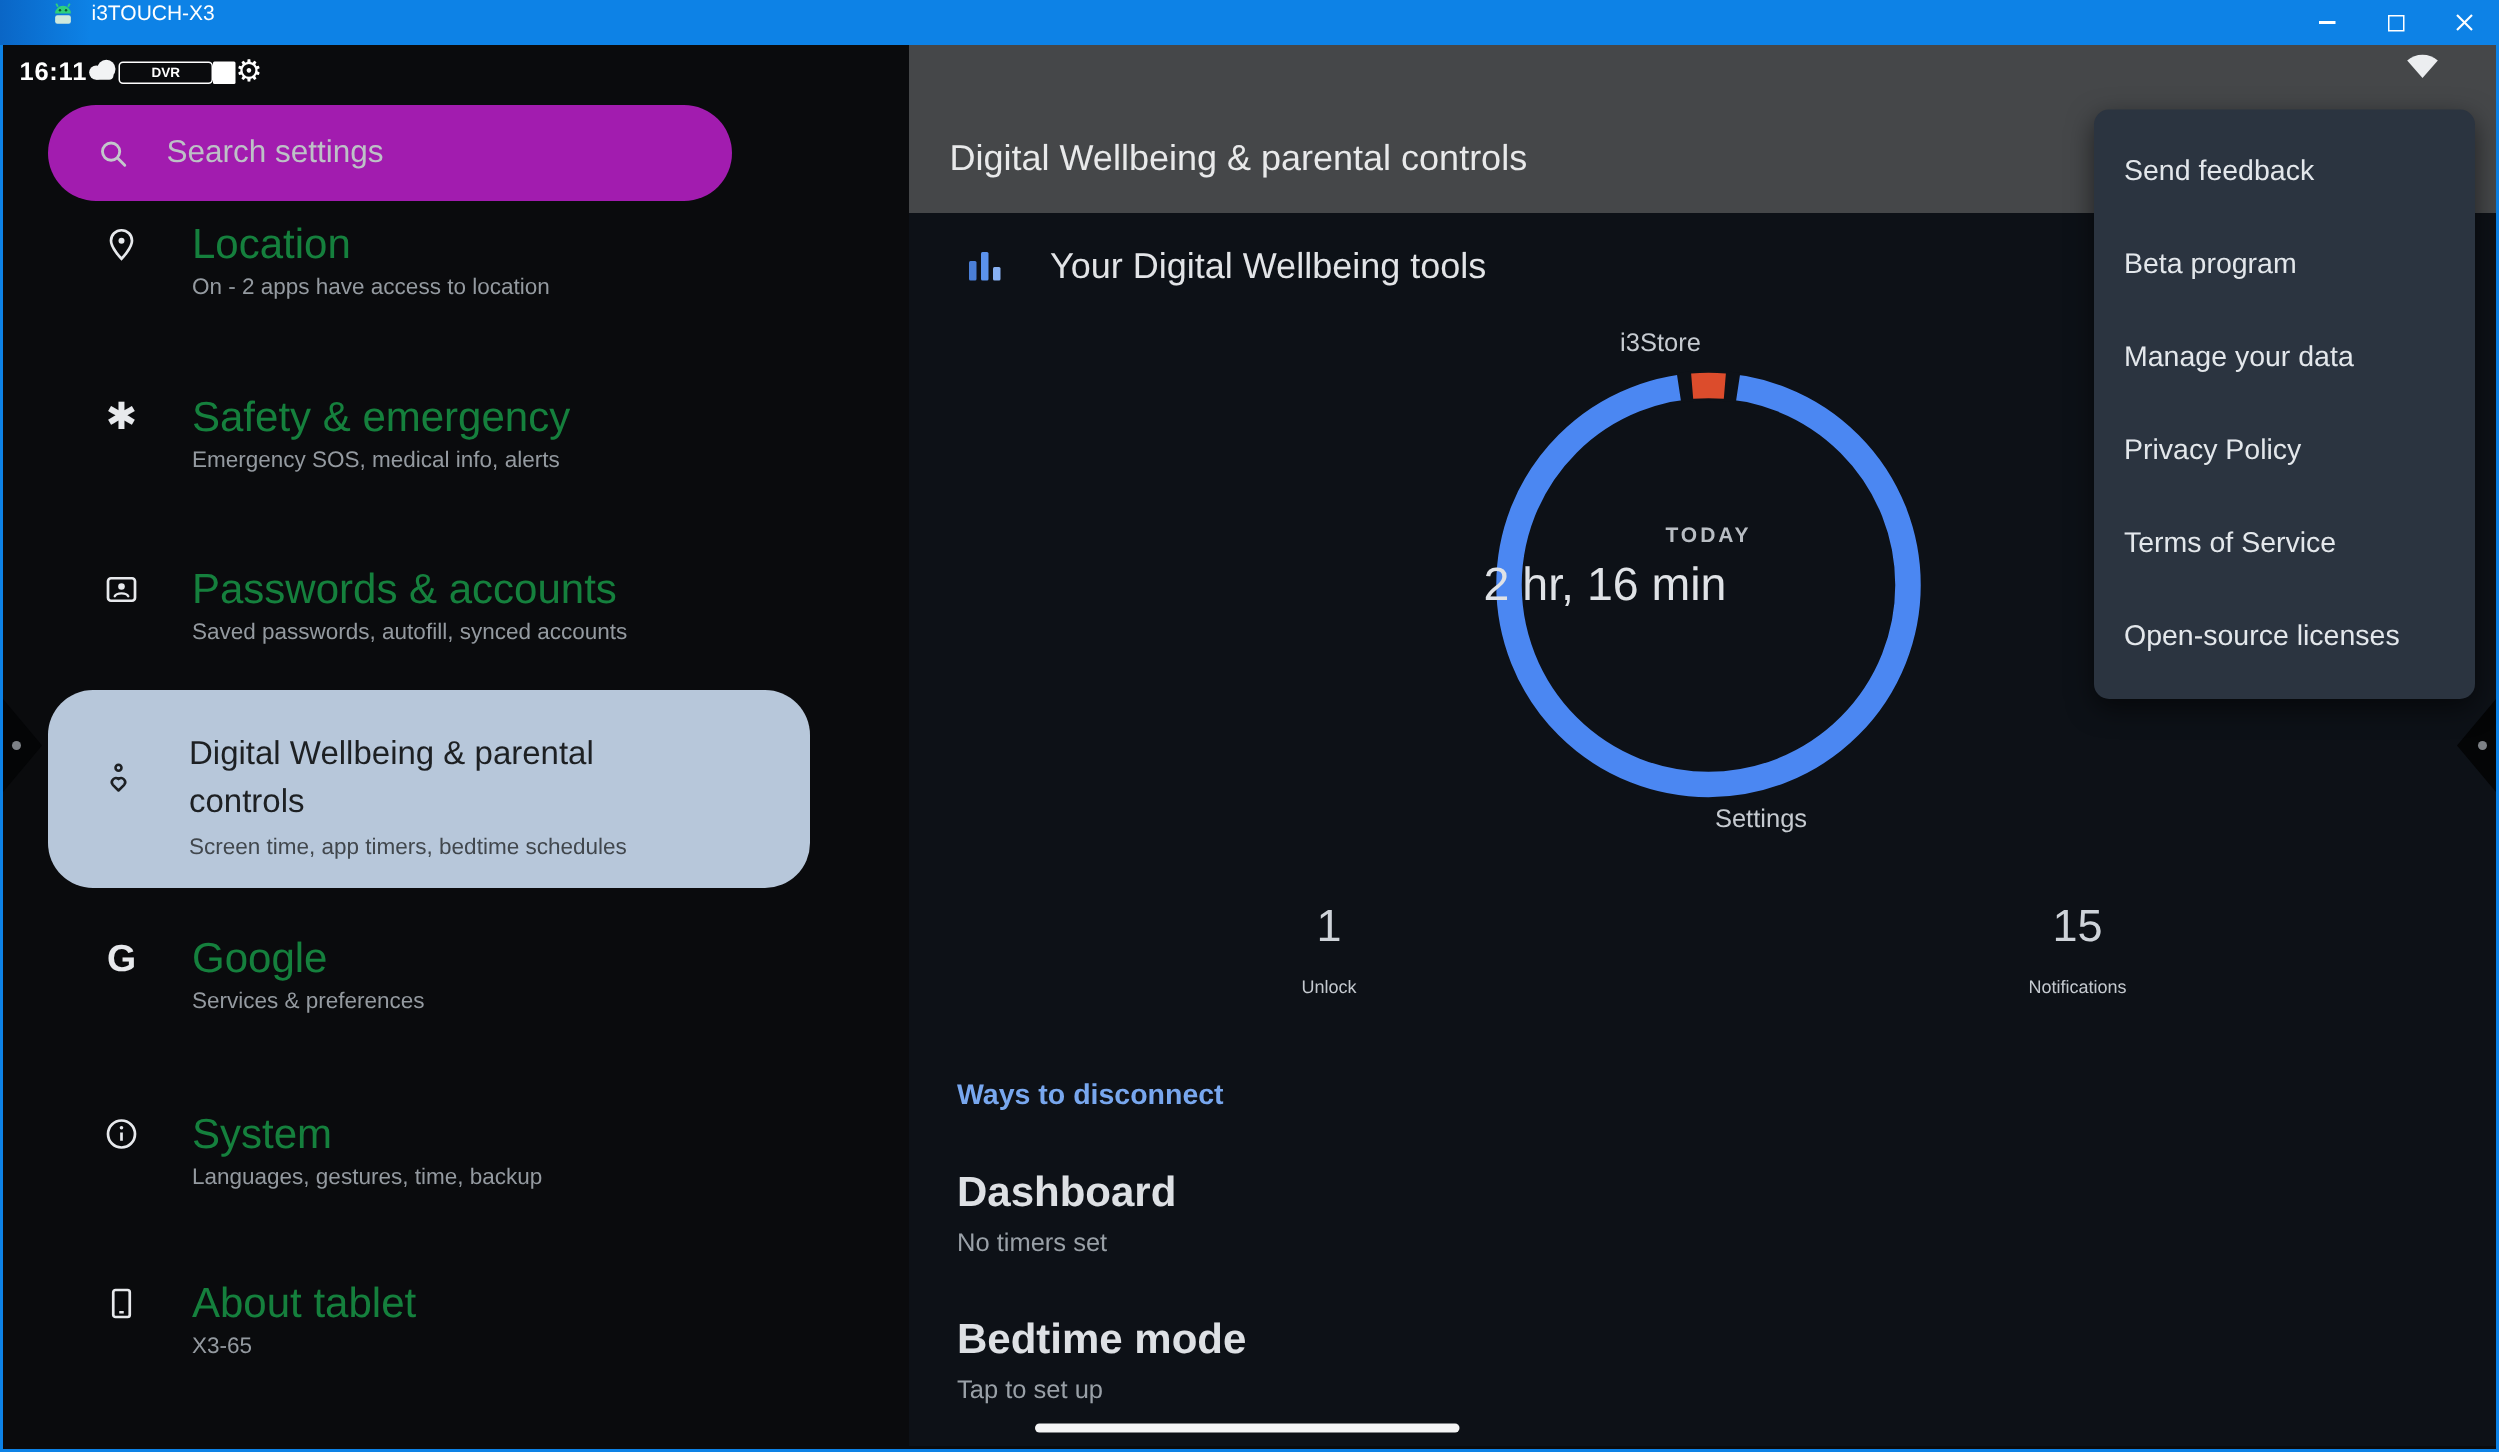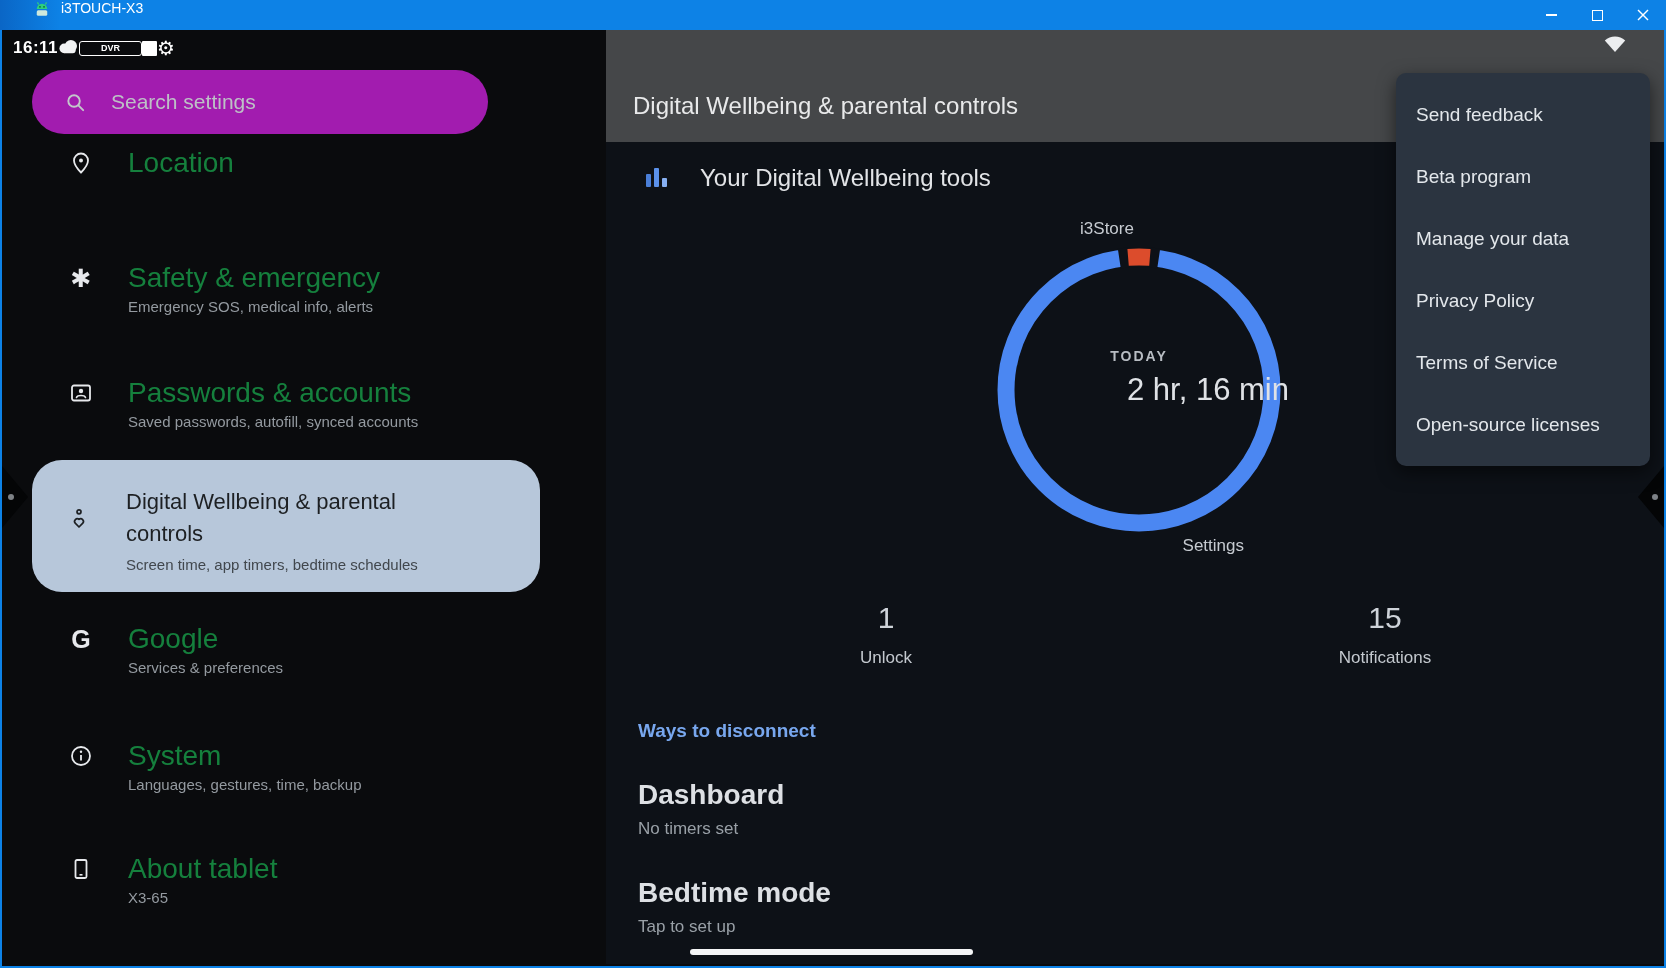--- a/index.html
+++ b/index.html
@@ -57,32 +57,32 @@
 
   
   .sec-icon { position:absolute; left:40px; top:135px; width:24px; height:26px; }
   .sec-icon .bar { position:absolute; bottom:4px; width:5px; border-radius:1px; }
   .sec-title { position:absolute; left:94px; top:132px; font-size:24px; line-height:32px; color:#e2e4e7; }
 
   
   .donut-svg { position:absolute; left:383px; top:210px; }
   .donut-label { position:absolute; text-align:center; font-size:17px; line-height:22px; color:#c6cbd1; }
   .lbl-top { left:435px; top:188px; width:132px; }
-  .lbl-bottom { left:498px; top:505px; width:140px;text-align:right; }
+  .lbl-bottom { left:498px; top:505px; width:140px; }
   .donut-caption { position:absolute; left:433px; top:318px; width:200px; text-align:center;
     font-size:14px; font-weight:bold; letter-spacing:2px; color:#b8bdc3; }
-  .donut-value { position:absolute; left:383px; top:342px; width:300px; text-align:right;
+  .donut-value { position:absolute; left:383px; top:342px; width:300px; text-align:left;
     font-size:31px; line-height:36px; color:#dfe2e6; }
 
   
   .stat { position:absolute; width:200px; text-align:center; }
   .stat-unlock { left:180px; top:570px; }
   .stat-notif { left:679px; top:570px; }
   .stat-value { font-size:30px; line-height:36px; color:#ced3d9; }
-  .stat-label { font-size:17px; line-height:22px; color:#c4c9cf; margin-top:11px; }
+  .stat-label { font-size:12px; line-height:22px; color:#c4c9cf; margin-top:11px; }
 
   
   .ways { position:absolute; left:32px; top:690px; font-size:19px; line-height:22px; font-weight:bold; color:#78a7ee; }
   .list-item { position:absolute; left:32px; width:960px; }
   .li-dashboard { top:748px; } .li-bedtime { top:846px; }
   .li-title { font-size:28px; line-height:34px; color:#dde0e4; font-weight:700; }
   .li-sub { font-size:17px; line-height:22px; color:#99a0a7; margin-top:6px; }
 
   .hscroll { position:absolute; left:84px; top:919px; width:283px; height:6px; border-radius:3px; background:#f4f5f6; }
 
@@ -162,20 +162,21 @@
       </div>
 
       <div class="nav-item" style="top:118px">
         <span class="nav-icon">
           <svg viewBox="0 0 24 24" width="24" height="24">
             <path d="M12 2.5 C8.1 2.5 5 5.6 5 9.5 c0 4.8 7 12 7 12 s7-7.2 7-12 C19 5.6 15.9 2.5 12 2.5 Z" fill="none" stroke="#e7e9ec" stroke-width="1.8"></path>
             <circle cx="12" cy="9.5" r="2" fill="#e7e9ec"></circle>
           </svg>
         </span>
         <div class="nav-title">Location</div>
+        <div class="nav-sub">On - 2 apps have access to location</div>
       </div>
 
       <div class="nav-item" style="top:233px">
         <span class="nav-icon">
             <span class="asterisk">✱</span>
           </span>
         <div class="nav-title">Safety &amp; emergency</div>
         <div class="nav-sub">Emergency SOS, medical info, alerts</div>
       </div>
 

